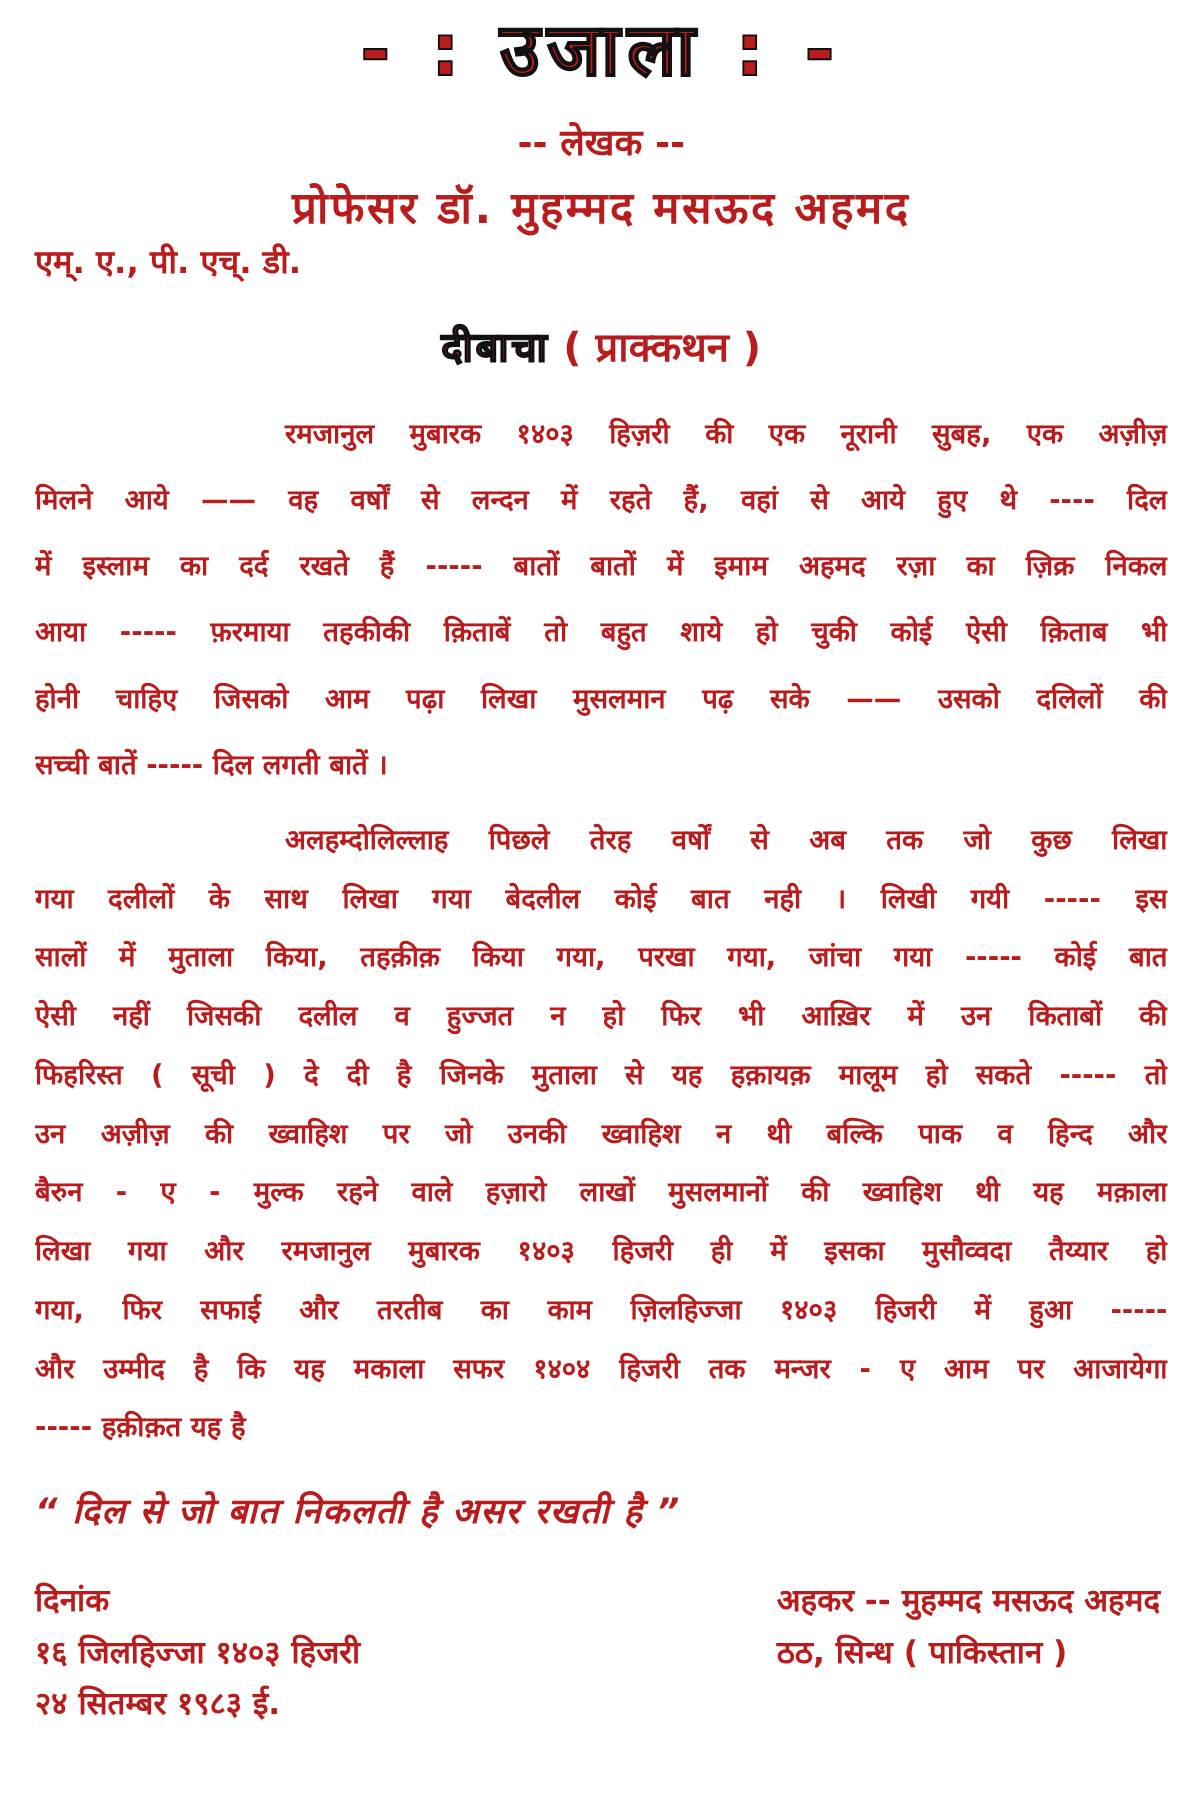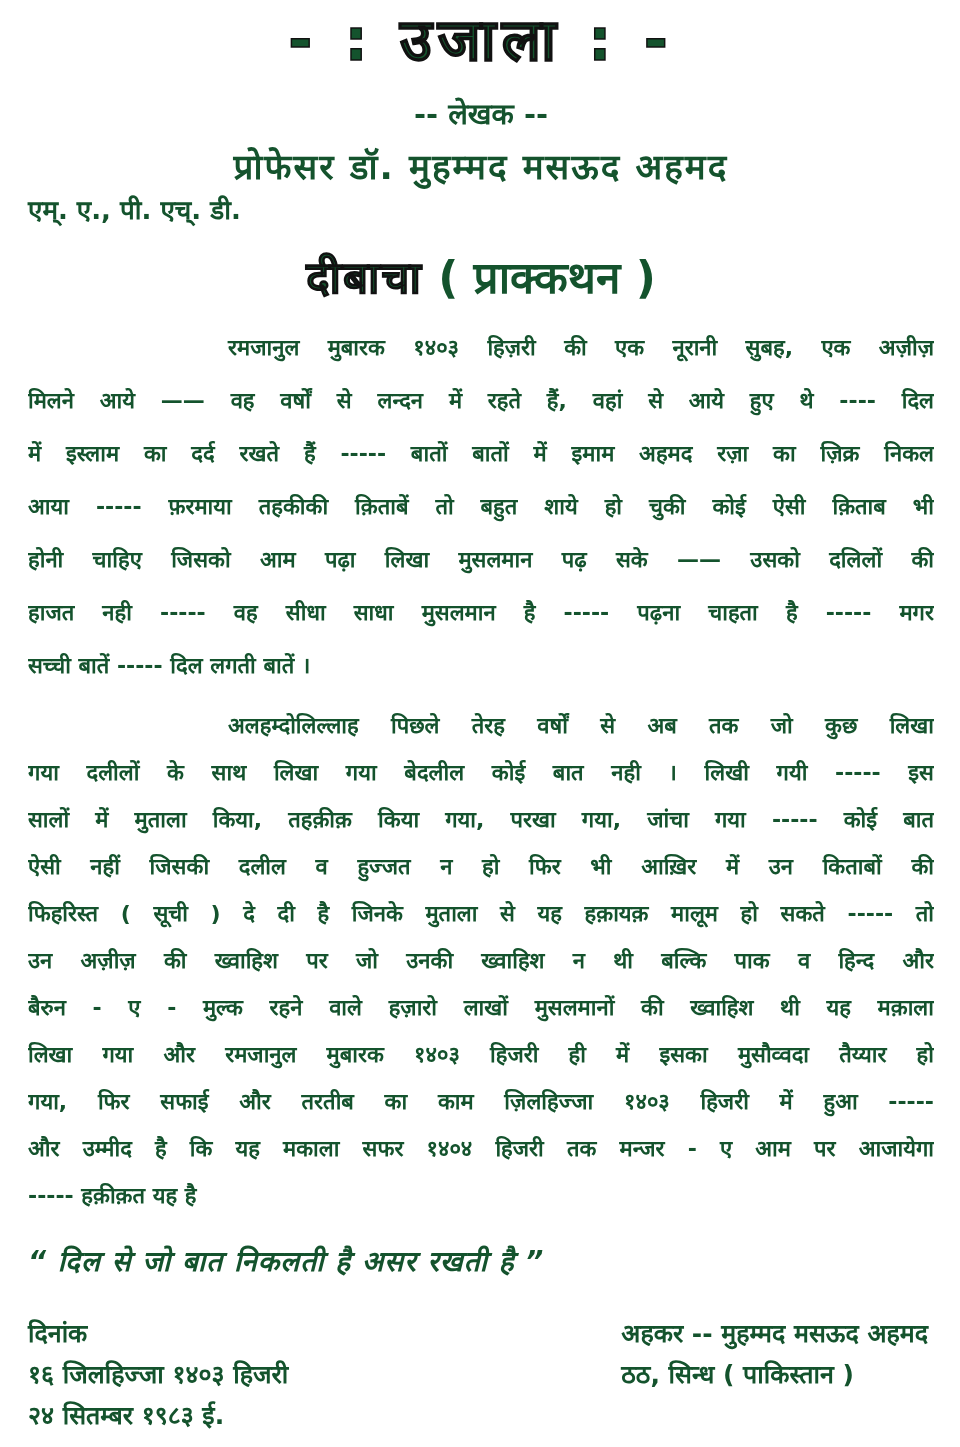--- a/index.html
+++ b/index.html
@@ -3,21 +3,21 @@
 <meta charset="utf-8">
 <style>
   * { margin: 0; padding: 0; box-sizing: border-box; }
   html, body { background: #e8e8e8; }
   .page {
     position: relative;
     width: 960px;
     height: 1447px;
     margin: 0 auto;
     background: #ffffff;
-    color: #14532d;
+    color: #b91c1c;
     font-family: "DejaVu Sans", "Liberation Sans", sans-serif;
     overflow: hidden;
   }
   .inner { padding: 6px 26px 0 28px; }
 
   
   .masthead {
     text-align: center;
     font-size: 58px;
     line-height: 64px;
@@ -44,21 +44,21 @@
   .degrees {
     text-align: left;
     padding-right: 198px;
     font-size: 26px;
     line-height: 30px;
     font-weight: 700;
     margin-top: 8px;
   }
   .section-heading {
     text-align: center;
-    font-size: 44px;
+    font-size: 32px;
     line-height: 54px;
     margin-top: 26px;
     font-weight: 600;
   }
   .section-heading .main {
     font-weight: 900;
     letter-spacing: 2px;
     -webkit-text-stroke: 1.2px #111;
   }
   .section-heading .paren { font-weight: 600; }
@@ -121,21 +121,20 @@
     </div>
 
     <div class="body-text">
 
       <div class="para p1">
         <div class="line indent">रमजानुल मुबारक १४०३ हिज़री की एक नूरानी सुबह, एक अज़ीज़</div>
         <div class="line">मिलने आये —— वह वर्षों से लन्दन में रहते हैं, वहां से आये हुए थे ---- दिल</div>
         <div class="line">में इस्लाम का दर्द रखते हैं ----- बातों बातों में इमाम अहमद रज़ा का ज़िक्र निकल</div>
         <div class="line">आया ----- फ़रमाया तहकीकी क़िताबें तो बहुत शाये हो चुकी कोई ऐसी क़िताब भी</div>
         <div class="line">होनी चाहिए जिसको आम पढ़ा लिखा मुसलमान पढ़ सके —— उसको दलिलों की</div>
-        <div class="line">हाजत नही ----- वह सीधा साधा मुसलमान है ----- पढ़ना चाहता है ----- मगर</div>
         <div class="line short">सच्ची बातें ----- दिल लगती बातें ।</div>
       </div>
 
       <div class="para p2">
         <div class="line indent">अलहम्दोलिल्लाह पिछले तेरह वर्षों से अब तक जो कुछ लिखा</div>
         <div class="line">गया दलीलों के साथ लिखा गया बेदलील कोई बात नही । लिखी गयी ----- इस</div>
         <div class="line">सालों में मुताला किया, तहक़ीक़ किया गया, परखा गया, जांचा गया ----- कोई बात</div>
         <div class="line">ऐसी नहीं जिसकी दलील व हुज्जत न हो फिर भी आख़िर में उन किताबों की</div>
         <div class="line">फिहरिस्त ( सूची ) दे दी है जिनके मुताला से यह हक़ायक़ मालूम हो सकते ----- तो</div>
         <div class="line">उन अज़ीज़ की ख्वाहिश पर जो उनकी ख्वाहिश न थी बल्कि पाक व हिन्द और</div>

